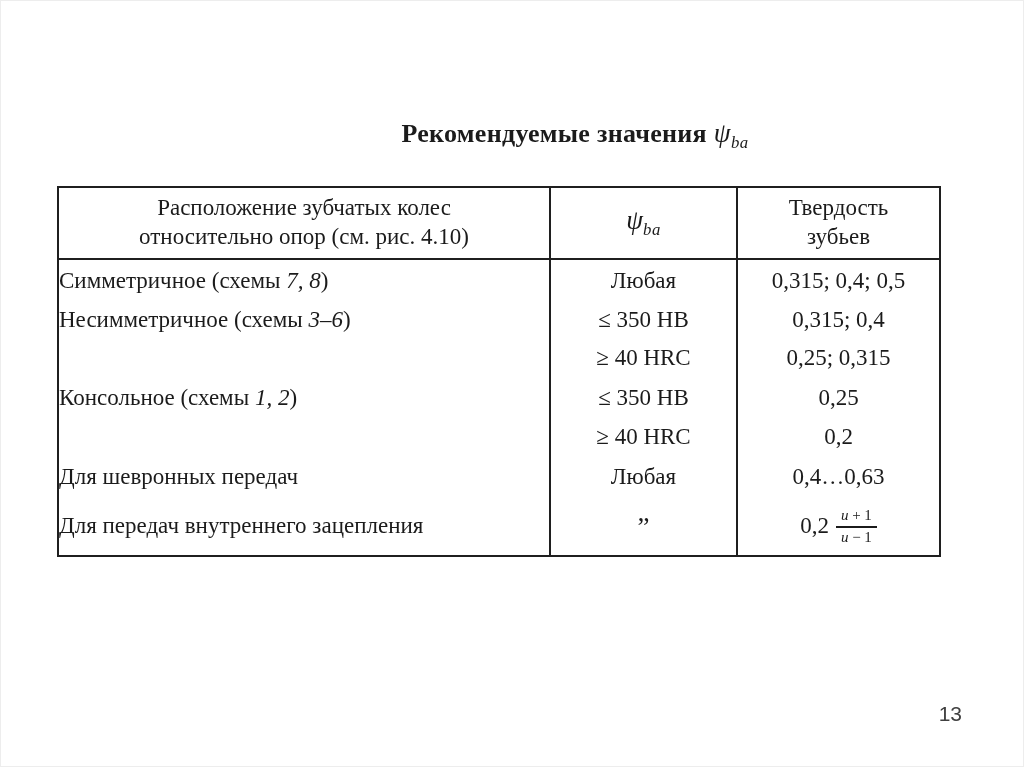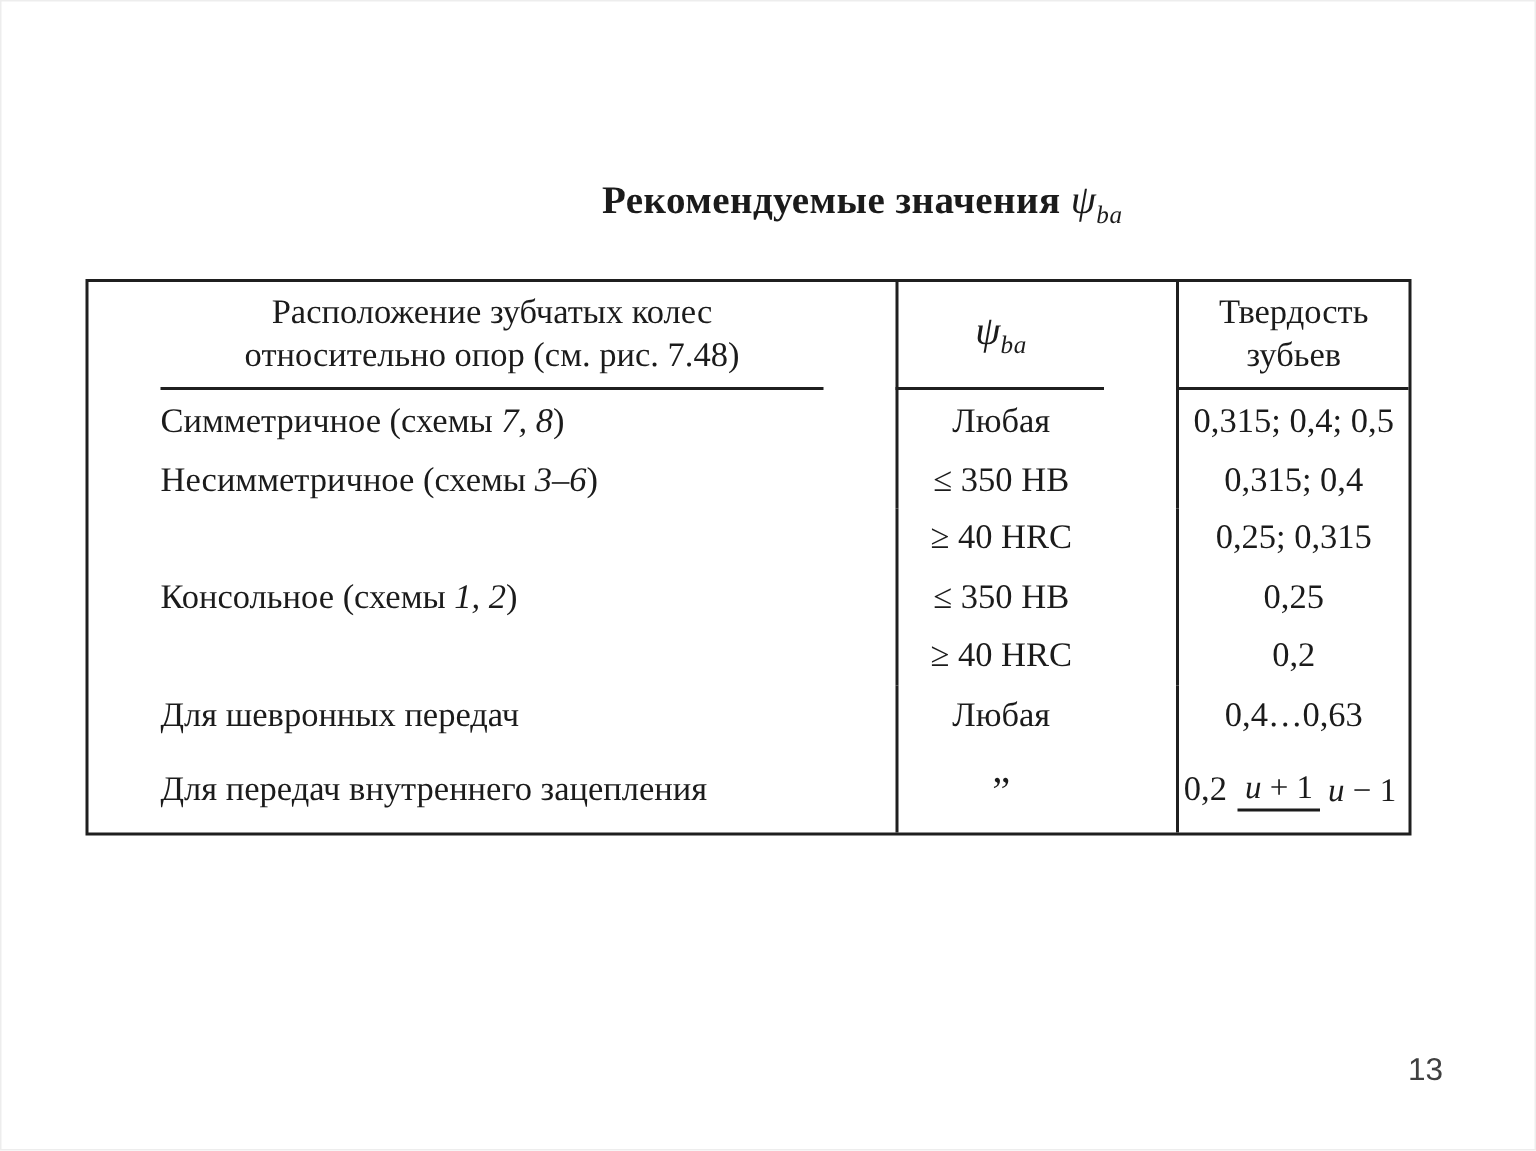--- a/index.html
+++ b/index.html
@@ -57,42 +57,41 @@
     font-size: 23px;
     background: #fff;
   }
   .cell {
     box-sizing: border-box;
     display: flex;
     align-items: center;
     justify-content: center;
     text-align: center;
     line-height: 1.25;
-    margin-left: 48px;
   }
   .cell.c2, .cell.c3 { border-left: 2px solid #1f1f1f; }
   .cell.hdr { border-bottom: 2px solid #1f1f1f; flex-direction: column; }
   .cell.c1.body {
     justify-content: flex-start;
     text-align: left;
     padding-left: 0;
   }
   .scheme-em { font-style: italic; }
   .ditto {
     font-size: 27px;
     align-self: flex-start;
     margin-top: -2px;
   }
   
   .frac-wrap { display: flex; align-items: center; justify-content: center; gap: 7px; }
   .frac {
     display: inline-flex;
-    flex-direction: row;
+    flex-direction: column;
     align-items: center;
-    font-size: 22px;
+    font-size: 15px;
     line-height: 1.15;
   }
   .frac .num {
     border-bottom: 2px solid #1b1b1b;
     padding: 0 5px 1px 5px;
   }
   .frac .den { padding: 1px 5px 0 5px; }
   .frac i { font-style: italic; }
   
   .page-number {
@@ -110,21 +109,21 @@
 <div class="slide-frame"></div>
 
 <div class="title">
   <span>Рекомендуемые значения </span><span class="math-psi"><span>ψ</span><sub>ba</sub></span>
 </div>
 
 <div class="psi-table">
 
   <div class="cell c1 hdr">
     <span>Расположение зубчатых колес</span>
-    <span>относительно опор (см. рис. 7.48)</span>
+    <span>относительно опор (см. рис. 4.10)</span>
   </div>
   <div class="cell c3 hdr">
     <span class="math-psi"><span>ψ</span><sub>ba</sub></span>
   </div>
   <div class="cell c2 hdr">
     <span>Твердость</span>
     <span>зубьев</span>
   </div>
 
   <div class="cell c1 body">

